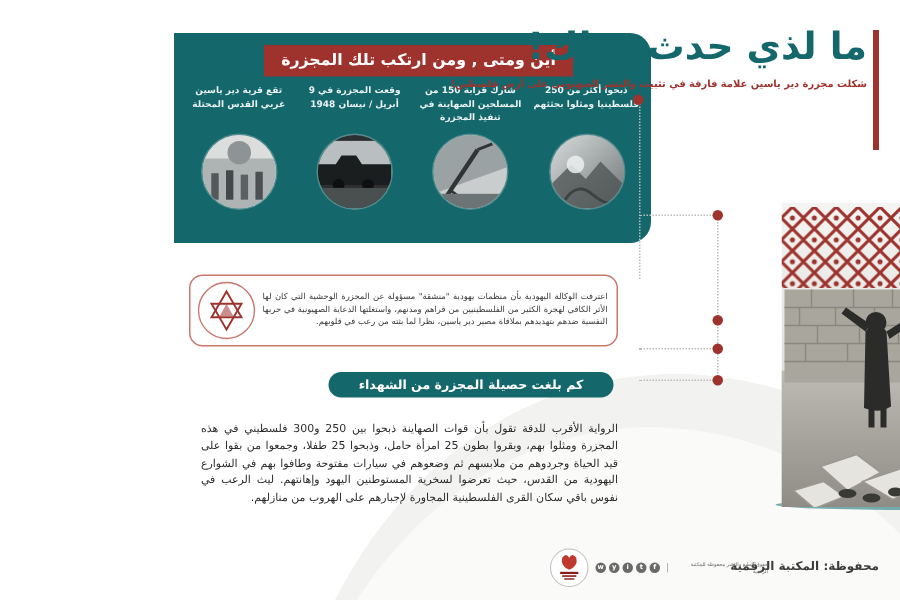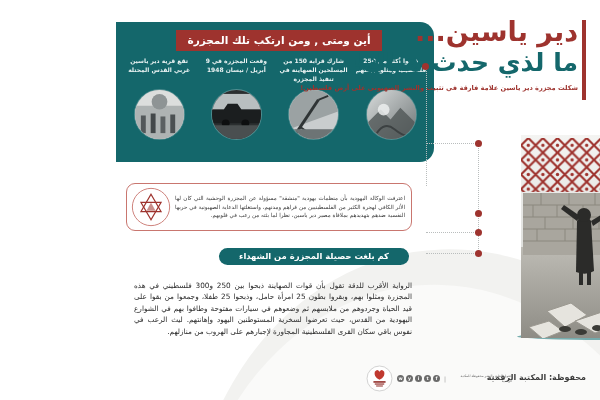--- a/index.html
+++ b/index.html
@@ -395,21 +395,20 @@
             <rect x="26" y="27" width="5" height="17" fill="#5b6062"></rect>
             <rect x="36" y="25" width="5" height="19" fill="#4b5052"></rect>
           </svg>
         </div>
       </div>
     </div>
   </div>
 
   <div class="title-block">
     <div class="title-rule"></div>
-    <div class="title-main">دير ياسين...</div>
     <div class="title-sub">ما لذي حدث هناك!</div>
     <div class="title-tag">شكلت مجزرة دير ياسين علامة فارقة في تثبيت والنشر الصهيوني على أرض فلسطين!</div>
   </div>
 
   <div class="rail rail-v"></div>
   <div class="rail rail-h1"></div>
   <div class="rail rail-v2"></div>
   <div class="rail rail-h2"></div>
   <div class="rail rail-h3"></div>
   <div class="dot dot-1"></div>

